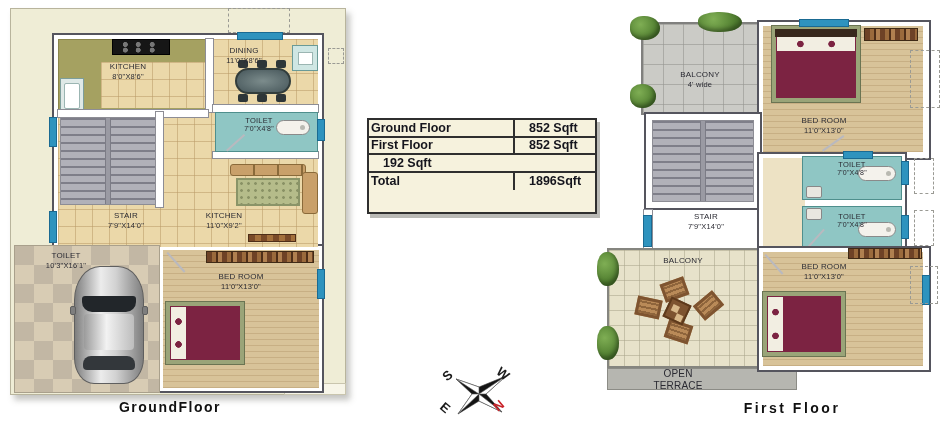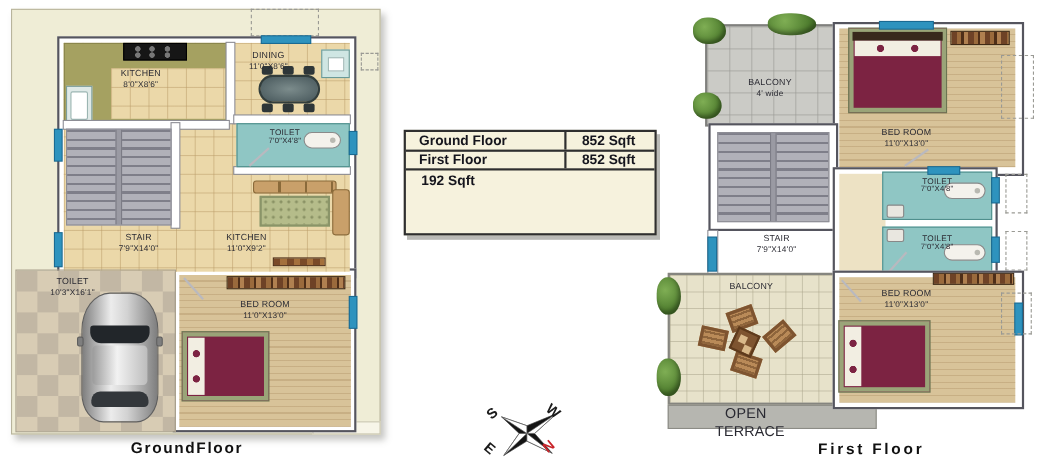--- a/index.html
+++ b/index.html
@@ -48,21 +48,21 @@
   .console{position:absolute;background:repeating-linear-gradient(90deg,#7a4a28 0 6px,#a4703c 6px 12px);border:1px solid #4e2e18}
   .car-body{position:absolute;inset:0;border-radius:26px 26px 20px 20px / 34px 34px 26px 26px;background:linear-gradient(90deg,#7e7e7e,#ececec 38%,#d2d2d2 60%,#7e7e7e);border:1px solid #5f5f5f}
   .car-wind{position:absolute;left:8px;top:30px;width:54px;height:16px;background:#22262a;border-radius:3px 3px 10px 10px}
   .car-roof{position:absolute;left:10px;top:48px;width:50px;height:36px;background:linear-gradient(90deg,#9b9b9b,#f2f2f2 45%,#bdbdbd);border-radius:4px}
   .car-rear{position:absolute;left:9px;top:90px;width:52px;height:14px;background:#33373b;border-radius:8px 8px 4px 4px}
   .car-mirror{position:absolute;width:6px;height:9px;background:#7e7e7e;border-radius:2px;border:1px solid #5f5f5f}
   .atable{position:absolute;background:#F6F2DD;border:2px solid #2f2f2f;box-shadow:3px 4px 0 rgba(140,140,133,.6)}
   .atable .title{height:26px;border-bottom:2px solid #2f2f2f;display:flex;align-items:center;padding-left:10px;font-weight:bold;font-size:13px;color:#15151d;letter-spacing:.3px}
   .atable .row{height:17.5px;display:flex;border-bottom:2px solid #2f2f2f;font-weight:bold;font-size:12.5px;color:#15151d}
   .atable .row:last-child{border-bottom:none}
-  .atable .cl{width:146px;border-right:2px solid #2f2f2f;display:flex;align-items:center;padding-left:12px}
+  .atable .cl{width:146px;border-right:2px solid #2f2f2f;display:flex;align-items:center;padding-left:2px}
   .atable .cv{flex:1;display:flex;align-items:center;padding-left:14px}
   .cletter{position:absolute;font-weight:bold;font-size:13px;color:#1a1a1a}
   .cnorth{color:#C8242A}
 </style>
 </head>
 <body>
 
 <div class="canvas">
 
   <div>
@@ -173,20 +173,24 @@
     <div class="row">
       <div class="cl">Ground Floor</div>
       <div class="cv">852 Sqft</div>
     </div>
     <div class="row">
       <div class="cl">First Floor</div>
       <div class="cv">852 Sqft</div>
     </div>
     <div class="row">
       <div class="cv">192 Sqft</div>
+    </div>
+    <div class="row">
+      <div class="cl">Total</div>
+      <div class="cv">1896Sqft</div>
     </div>
   </div>
 
   <div>
     <svg class="abs" style="left:450px;top:370px" width="64" height="50" viewBox="0 0 64 50">
       <polygon points="6,9 29,17 56,6 36,24 52,42 29,31 8,44 22,24" fill="#141414" stroke="#3a3a3a" stroke-width="0.6"></polygon>
       <polygon points="6,9 29,24 29,17" fill="#fff" stroke="#555" stroke-width="0.6"></polygon>
       <polygon points="56,6 29,24 36,24" fill="#fff" stroke="#555" stroke-width="0.6"></polygon>
       <polygon points="52,42 29,24 29,31" fill="#fff" stroke="#555" stroke-width="0.6"></polygon>
       <polygon points="8,44 29,24 22,24" fill="#fff" stroke="#555" stroke-width="0.6"></polygon>
@@ -275,21 +279,21 @@
       <span class="rdims" style="font-size:7px">7'0"X4'8"</span>
     </div>
     <div class="lbl" style="left:812px;top:212px;width:80px">
       <span class="rname" style="font-size:7.5px">TOILET</span>
       <span class="rdims" style="font-size:7px">7'0"X4'8"</span>
     </div>
     <div class="lbl" style="left:638px;top:256px;width:90px">
       <span class="rname">BALCONY</span>
     </div>
     <div class="lbl" style="left:650px;top:368px;width:56px">
-      <span class="rname" style="font-size:13px;line-height:1.2">OPEN TERRACE</span>
+      <span class="rname" style="font-size:10px;line-height:1.2">OPEN TERRACE</span>
     </div>
     <div class="lbl" style="left:768px;top:262px;width:112px">
       <span class="rname">BED ROOM</span>
       <span class="rdims">11'0"X13'0"</span>
     </div>
 
     <div class="caption" style="left:722px;top:400px;width:140px;letter-spacing:2.5px">First Floor</div>
   </div>
 
 </div>

